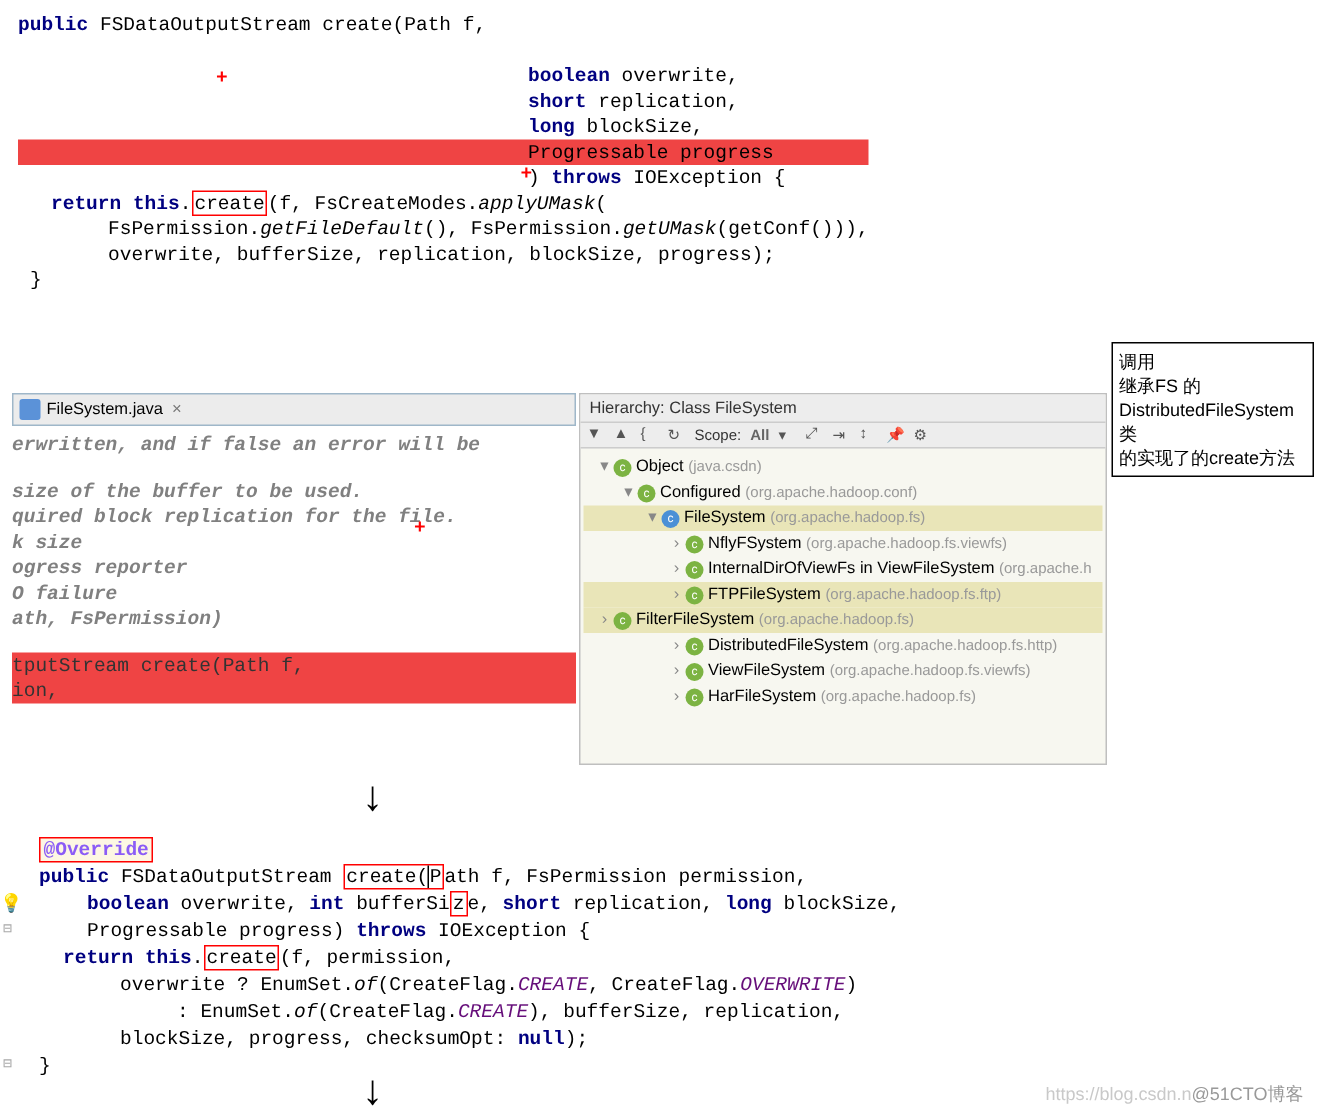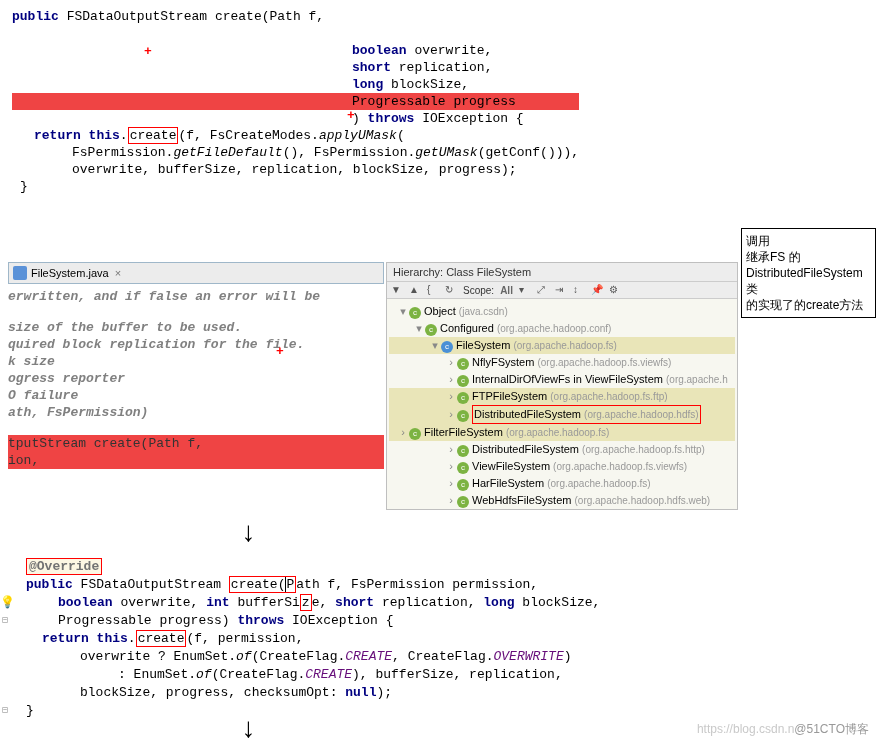--- a/index.html
+++ b/index.html
@@ -149,21 +149,21 @@
 .arrow1 { top: 518px; }
 .arrow2 { top: 714px; }
 
 .bottom-code {
   position: absolute;
   top: 558px;
   left: 8px;
   line-height: 18px;
 }
 
-.override-box { border: 1.5px solid red; color: #737373; font-weight: bold; padding: 0 2px; background: #fdf7e3; }
+.override-box { border: 1.5px solid red; color: #8b5cf6; font-weight: bold; padding: 0 2px; background: #fdf7e3; }
 .caret-pos { border-left: 1px solid #000; }
 .gutter-bulb {
   position: absolute;
   left: -4px;
   color: #d8a100;
   font-size: 12px;
 }
 .gutter-fold {
   position: absolute;
   left: -4px;
@@ -235,26 +235,24 @@
     <span class="tool-icon">⚙</span>
   </div>
   <div class="tree">
     <div class="tree-row"><span class="tw">▾</span><span class="cls-icon">c</span><span class="cls-name">Object</span> <span class="pkg">(java.csdn)</span></div>
     <div class="tree-row" style="padding-left:24px"><span class="tw">▾</span><span class="cls-icon">c</span><span class="cls-name">Configured</span> <span class="pkg">(org.apache.hadoop.conf)</span></div>
     <div class="tree-row sel-row" style="padding-left:40px"><span class="tw">▾</span><span class="cls-icon" style="background:#4a90d6">c</span><span class="cls-name">FileSystem</span> <span class="pkg">(org.apache.hadoop.fs)</span></div>
 
     <div class="tree-row" style="padding-left:56px"><span class="tw">›</span><span class="cls-icon">c</span><span class="cls-name">NflyFSystem</span> <span class="pkg">(org.apache.hadoop.fs.viewfs)</span></div>
     <div class="tree-row" style="padding-left:56px"><span class="tw">›</span><span class="cls-icon">c</span><span class="cls-name">InternalDirOfViewFs in ViewFileSystem</span> <span class="pkg">(org.apache.h</span></div>
     <div class="tree-row sel-row" style="padding-left:56px"><span class="tw">›</span><span class="cls-icon">c</span><span class="cls-name">FTPFileSystem</span> <span class="pkg">(org.apache.hadoop.fs.ftp)</span></div>
-    <div class="tree-row sel-row" style="padding-left:56px"><span class="tw">›</span><span class="cls-icon">c</span><span class="highlighted-red-box"><span class="cls-name">DistributedFileSystem</span> <span class="pkg">(org.apache.hadoop.hdfs)</span></span></div>
     <div class="tree-row sel-row" style=""><span class="tw">›</span><span class="cls-icon">c</span><span class="cls-name">FilterFileSystem</span> <span class="pkg">(org.apache.hadoop.fs)</span></div>
     <div class="tree-row" style="padding-left:56px"><span class="tw">›</span><span class="cls-icon">c</span><span class="cls-name">DistributedFileSystem</span> <span class="pkg">(org.apache.hadoop.fs.http)</span></div>
     <div class="tree-row" style="padding-left:56px"><span class="tw">›</span><span class="cls-icon">c</span><span class="cls-name">ViewFileSystem</span> <span class="pkg">(org.apache.hadoop.fs.viewfs)</span></div>
     <div class="tree-row" style="padding-left:56px"><span class="tw">›</span><span class="cls-icon">c</span><span class="cls-name">HarFileSystem</span> <span class="pkg">(org.apache.hadoop.fs)</span></div>
-    <div class="tree-row" style="padding-left:56px"><span class="tw">›</span><span class="cls-icon">c</span><span class="cls-name">WebHdfsFileSystem</span> <span class="pkg">(org.apache.hadoop.hdfs.web)</span></div>
   </div>
 </div>
 
 <div class="callout-box">
   <div>调用</div>
   <div>继承FS 的</div>
   <div>DistributedFileSystem 类</div>
   <div>的实现了的create方法</div>
 </div>
 

